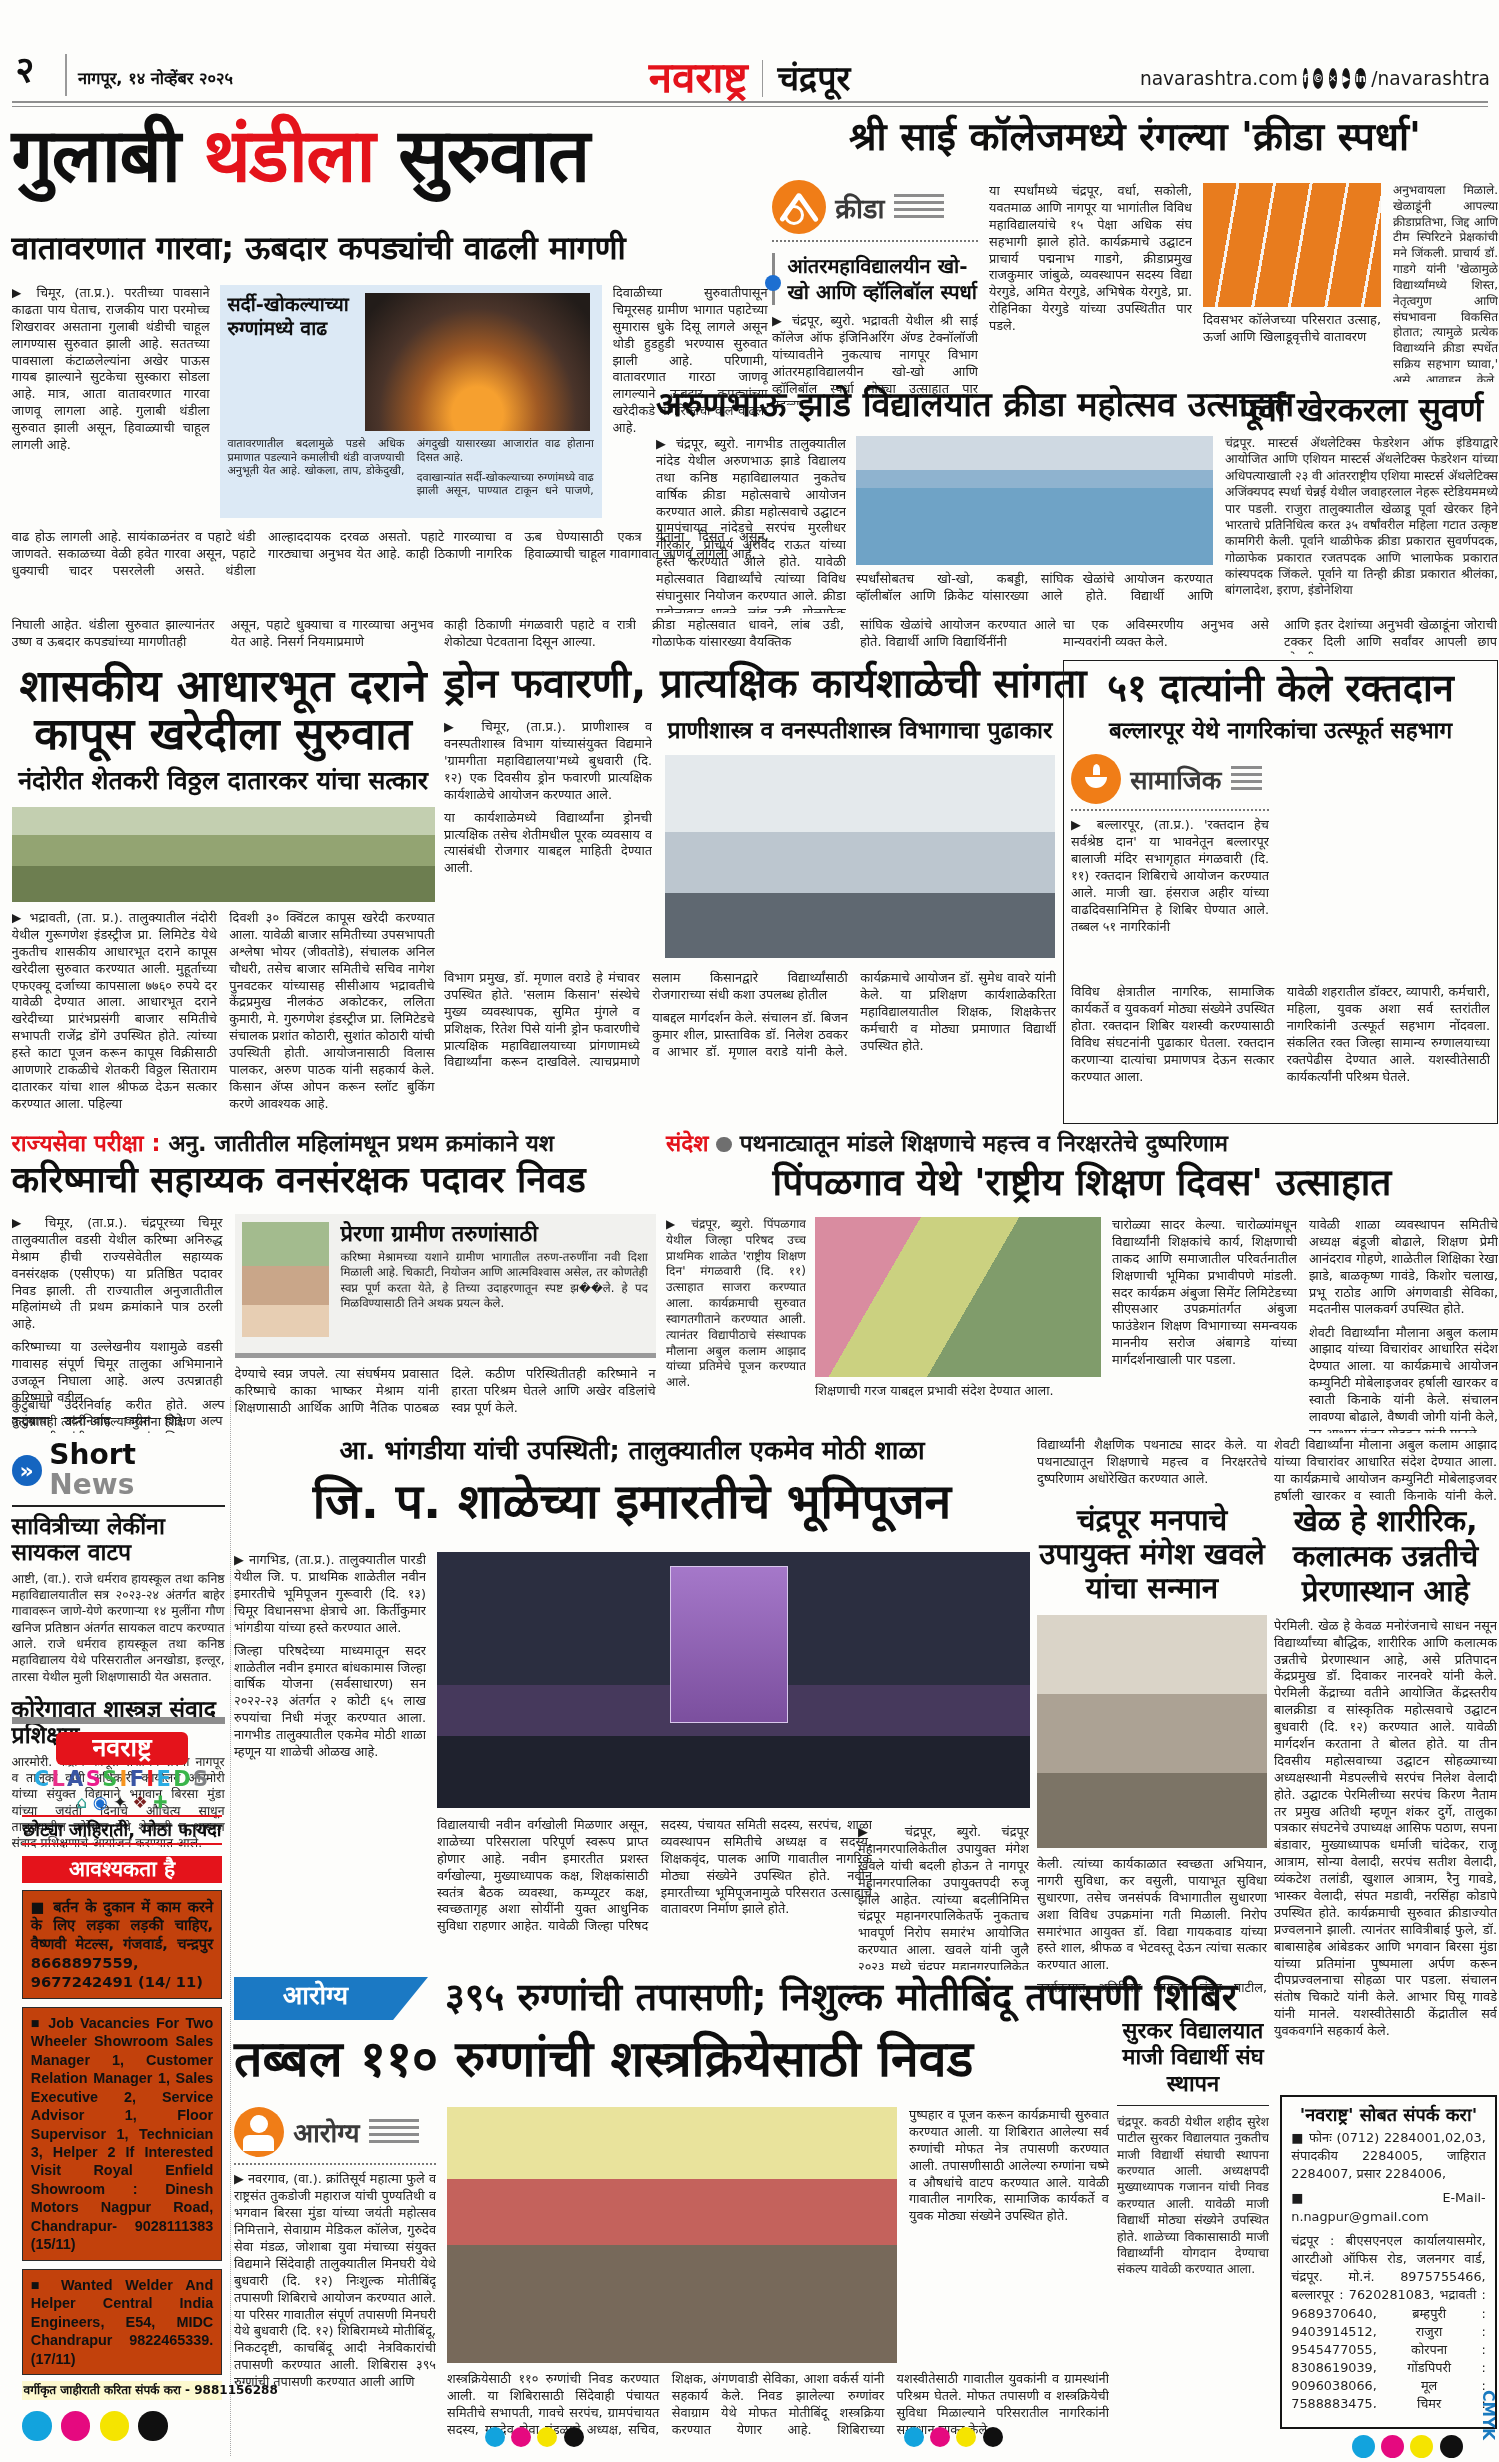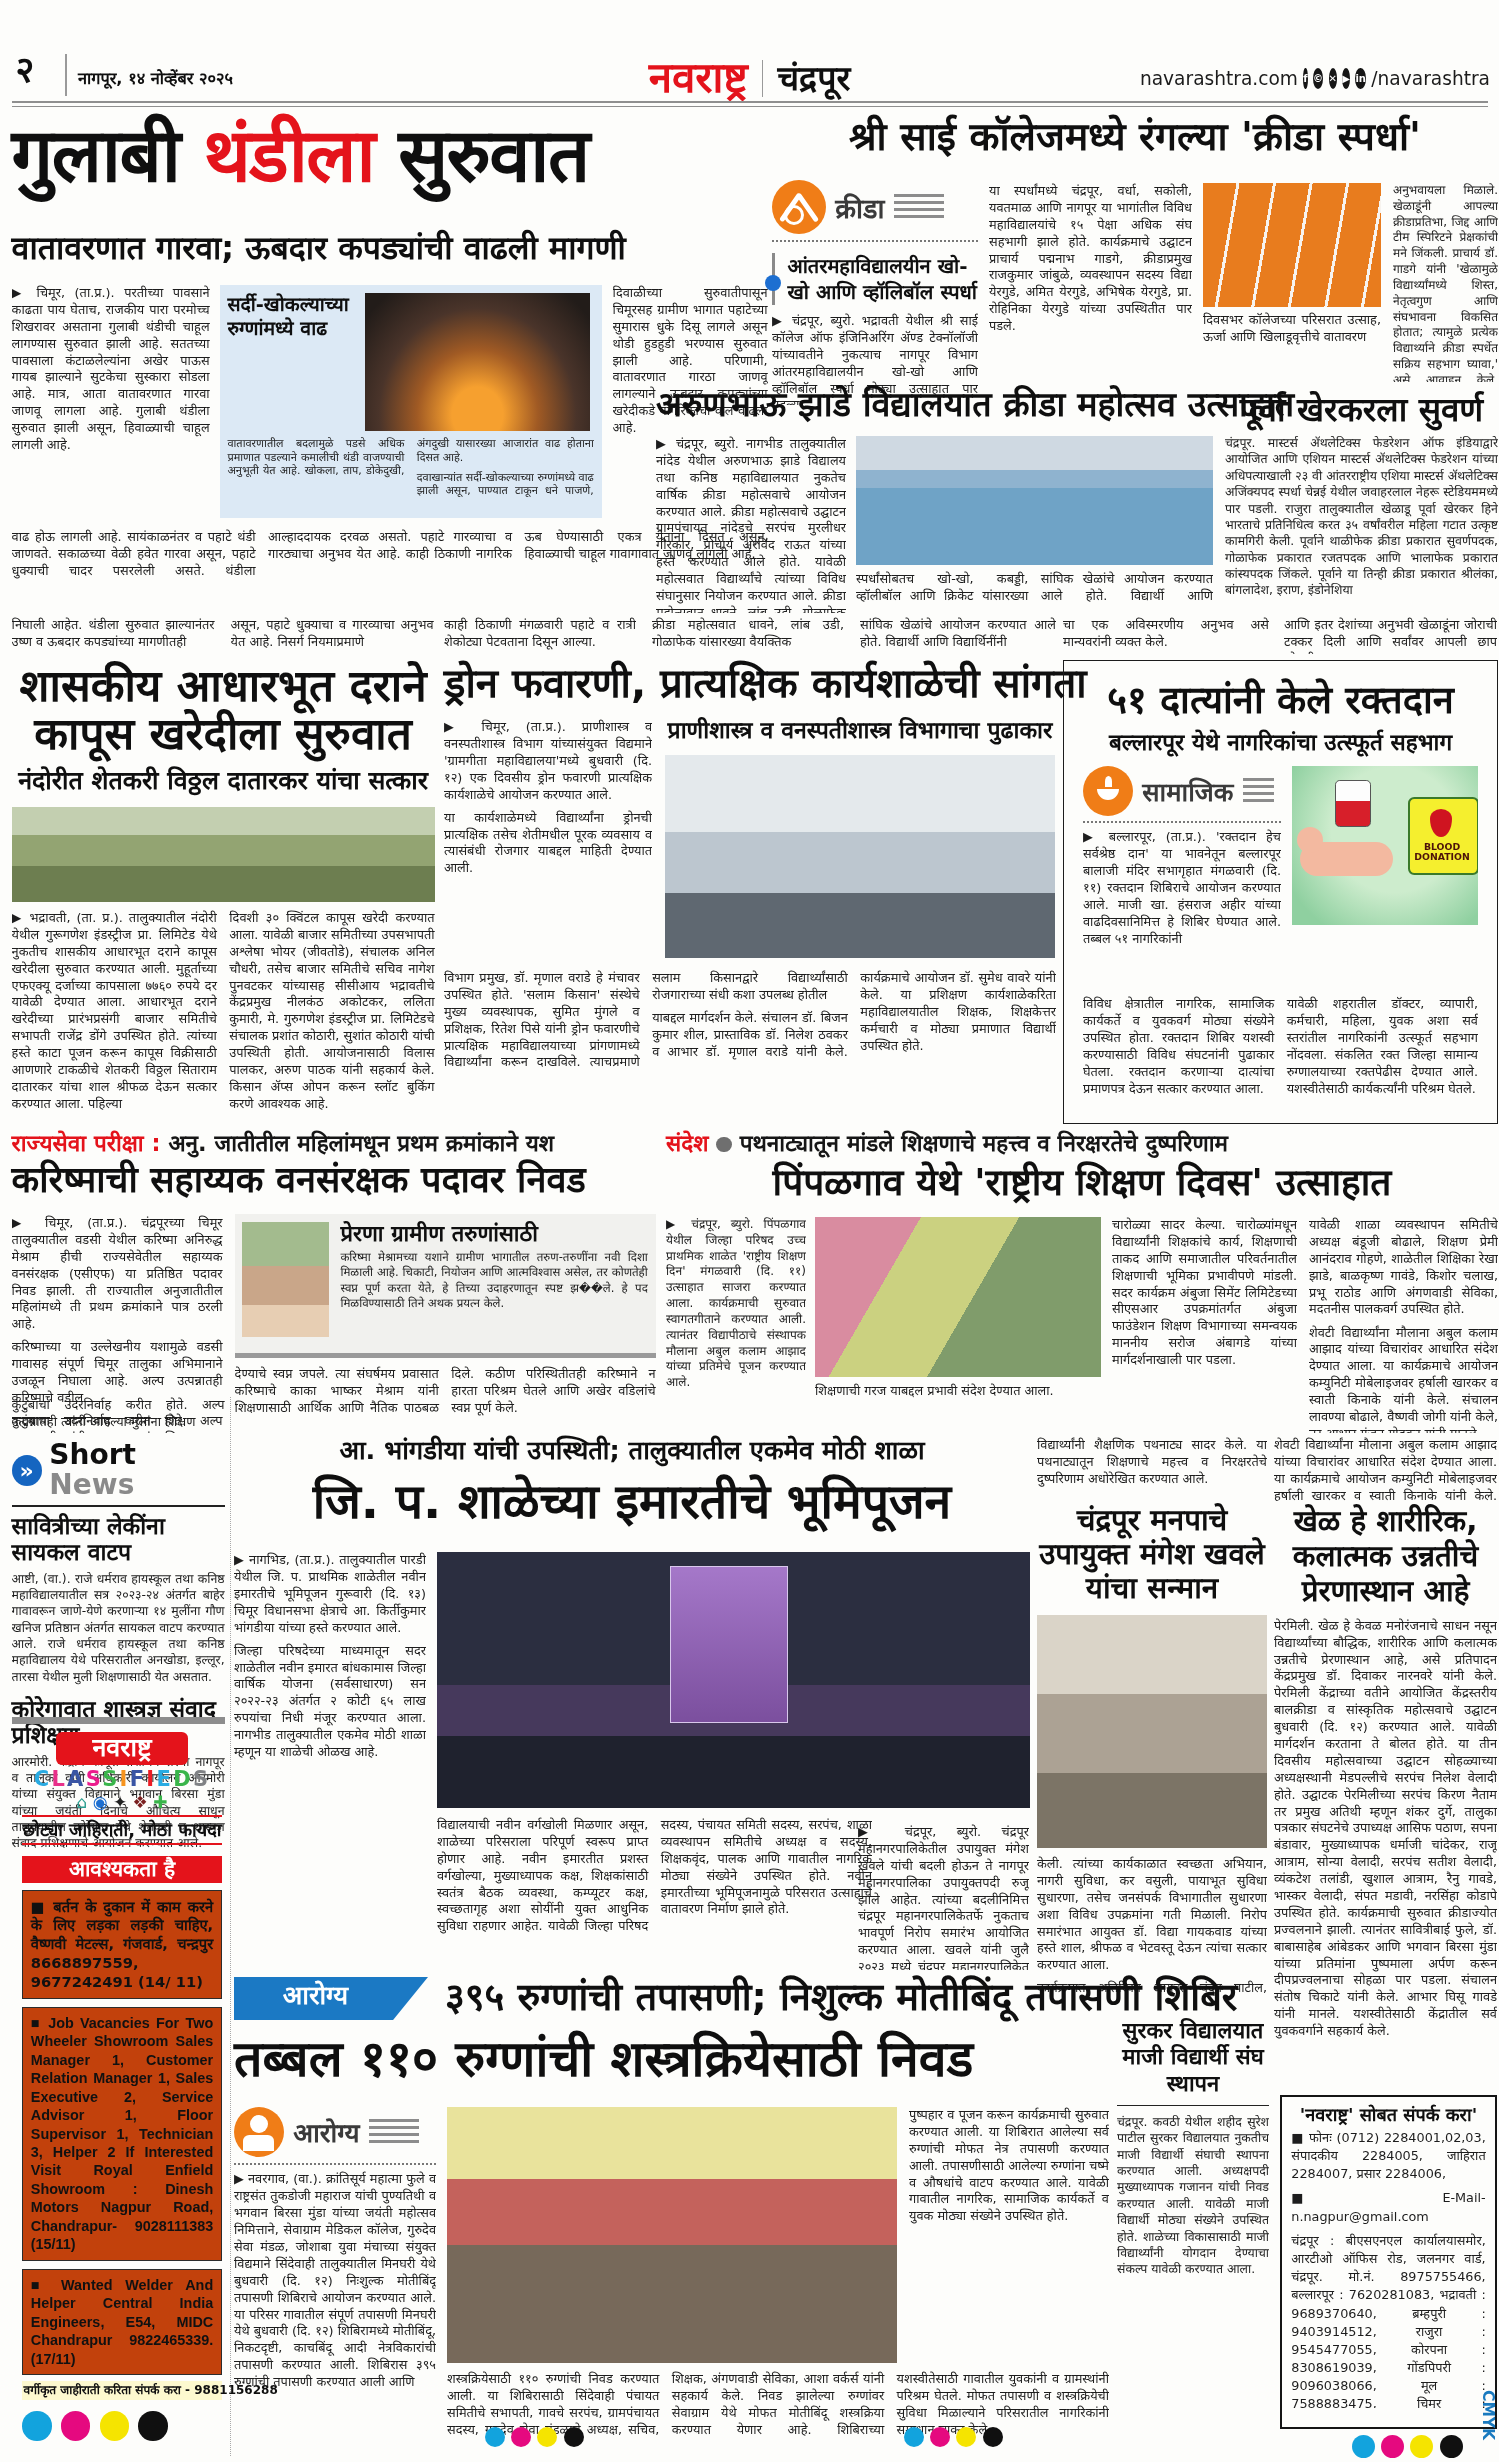--- a/index.html
+++ b/index.html
@@ -177,46 +177,38 @@
       </div>
   </div>
 
   <div class="abs" style="left:1063px;top:617px;width:435px;height:508px;">
     <div class="abs body-txt" style="left:0;top:0;width:206px;height:37px;">
         <p>चा एक अविस्मरणीय अनुभव असे मान्यवरांनी व्यक्त केले.</p>
       </div>
     <div class="abs body-txt" style="left:221px;top:0;width:213px;height:37px;">
         <p>आणि इतर देशांच्या अनुभवी खेळाडूंना जोराची टक्कर दिली आणि सर्वांवर आपली छाप सोडली.</p>
       </div>
-    <div class="abs" style="left:0;top:43px;width:435px;height:464px;border:1.9px solid #1c1c1c;padding:19px;box-sizing:border-box;">
+    <div class="abs" style="left:0;top:43px;width:435px;height:464px;border:1.9px solid #1c1c1c;padding:7px;box-sizing:border-box;">
       <div class="hl nowrap center" style="font-size:38px;">५१ दात्यांनी केले रक्तदान</div>
       <div class="hl nowrap center" style="font-size:22.5px;margin-top:9.3px;">बल्लारपूर येथे नागरिकांचा उत्स्फूर्त सहभाग</div>
       <div style="display:flex;gap:11px;margin-top:12.4px;">
         <div style="width:198px;">
           <div class="marker">
             <div class="ocircle" style="width:50px;height:50px;">
                 <div style="position:absolute;left:14px;top:23px;width:22px;height:11px;background:#fff;border-radius:0 0 11px 11px;"></div>
                 <div style="position:absolute;left:22px;top:9.3px;width:7px;height:11px;background:#fff;border-radius:50% 50% 0 0;"></div>
               </div>
             <div class="seclabel" style="font-size:25.6px;">सामाजिक</div>
             <div class="seclines" style="width:31px;"></div>
           </div>
           <div class="dotrule" style="width:198px;margin-top:4.7px;"></div>
           <div class="body-txt" style="margin-top:6.2px;height:159px;">
               <p>▶ बल्लारपूर, (ता.प्र.). 'रक्तदान हेच सर्वश्रेष्ठ दान' या भावनेतून बल्लारपूर बालाजी मंदिर सभागृहात मंगळवारी (दि. ११) रक्तदान शिबिराचे आयोजन करण्यात आले. माजी खा. हंसराज अहीर यांच्या वाढदिवसानिमित्त हे शिबिर घेण्यात आले. तब्बल ५१ नागरिकांनी</p>
             </div>
         </div>
-        <div class="photo" style="width:194px;height:159px;background:radial-gradient(circle at 55% 40%,#cdeccd 0 45%,#8fd0a0 85%);position:relative;">
-          <div style="position:absolute;left:116px;top:31px;width:67px;height:74px;background:#f5ef2e;border:2.3px solid #3b7a2a;border-radius:6.2px;"></div>
-          <div style="position:absolute;left:138px;top:43px;width:22px;height:28px;background:#cf1420;border-radius:50% 50% 50% 50% / 35% 35% 65% 65%;"></div>
-          <div class="hl" style="position:absolute;left:118px;top:76px;width:64px;font-size:9.3px;text-align:center;color:#4c1209;">BLOOD DONATION</div>
-          <div style="position:absolute;left:43px;top:14px;width:34px;height:45px;background:linear-gradient(#fdfdfd 0 45%,#d71f2a 45%);border:1.6px solid #555;border-radius:4.7px;"></div>
-          <div style="position:absolute;left:7.8px;top:76px;width:93px;height:34px;background:#f3b9a0;border-radius:17px;"></div>
-          <div style="position:absolute;left:4.7px;top:61px;width:26px;height:26px;background:#f3b9a0;border-radius:50%;"></div>
-        </div>
       </div>
       <div class="body-txt c2" style="margin-top:7.8px;height:130px;">
           <p>विविध क्षेत्रातील नागरिक, सामाजिक कार्यकर्ते व युवकवर्ग मोठ्या संख्येने उपस्थित होता. रक्तदान शिबिर यशस्वी करण्यासाठी विविध संघटनांनी पुढाकार घेतला. रक्तदान करणाऱ्या दात्यांचा प्रमाणपत्र देऊन सत्कार करण्यात आला.</p>
           <p>यावेळी शहरातील डॉक्टर, व्यापारी, कर्मचारी, महिला, युवक अशा सर्व स्तरांतील नागरिकांनी उत्स्फूर्त सहभाग नोंदवला. संकलित रक्त जिल्हा सामान्य रुग्णालयाच्या रक्तपेढीस देण्यात आले. यशस्वीतेसाठी कार्यकर्त्यांनी परिश्रम घेतले.</p>
         </div>
     </div>
   </div>
 
   <div class="abs" style="left:11.6px;top:1127px;width:644px;height:307px;">
     <div class="kicker nowrap"><span class="red">राज्यसेवा परीक्षा :</span> <span>अनु. जातीतील महिलांमधून प्रथम क्रमांकाने यश</span></div>

